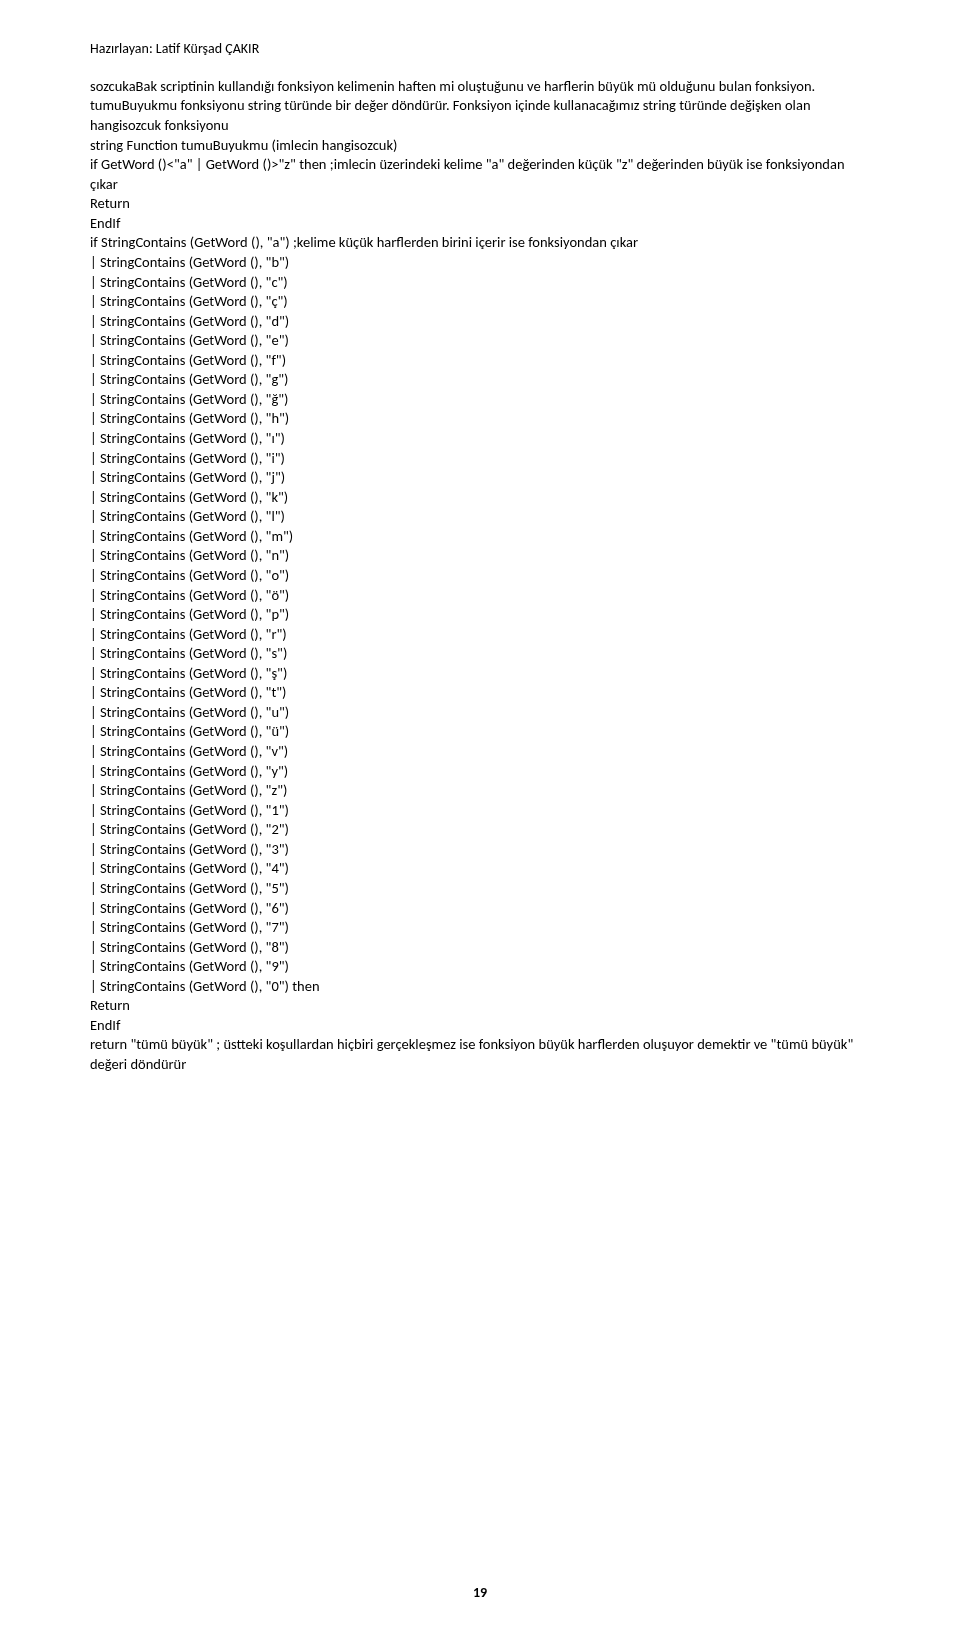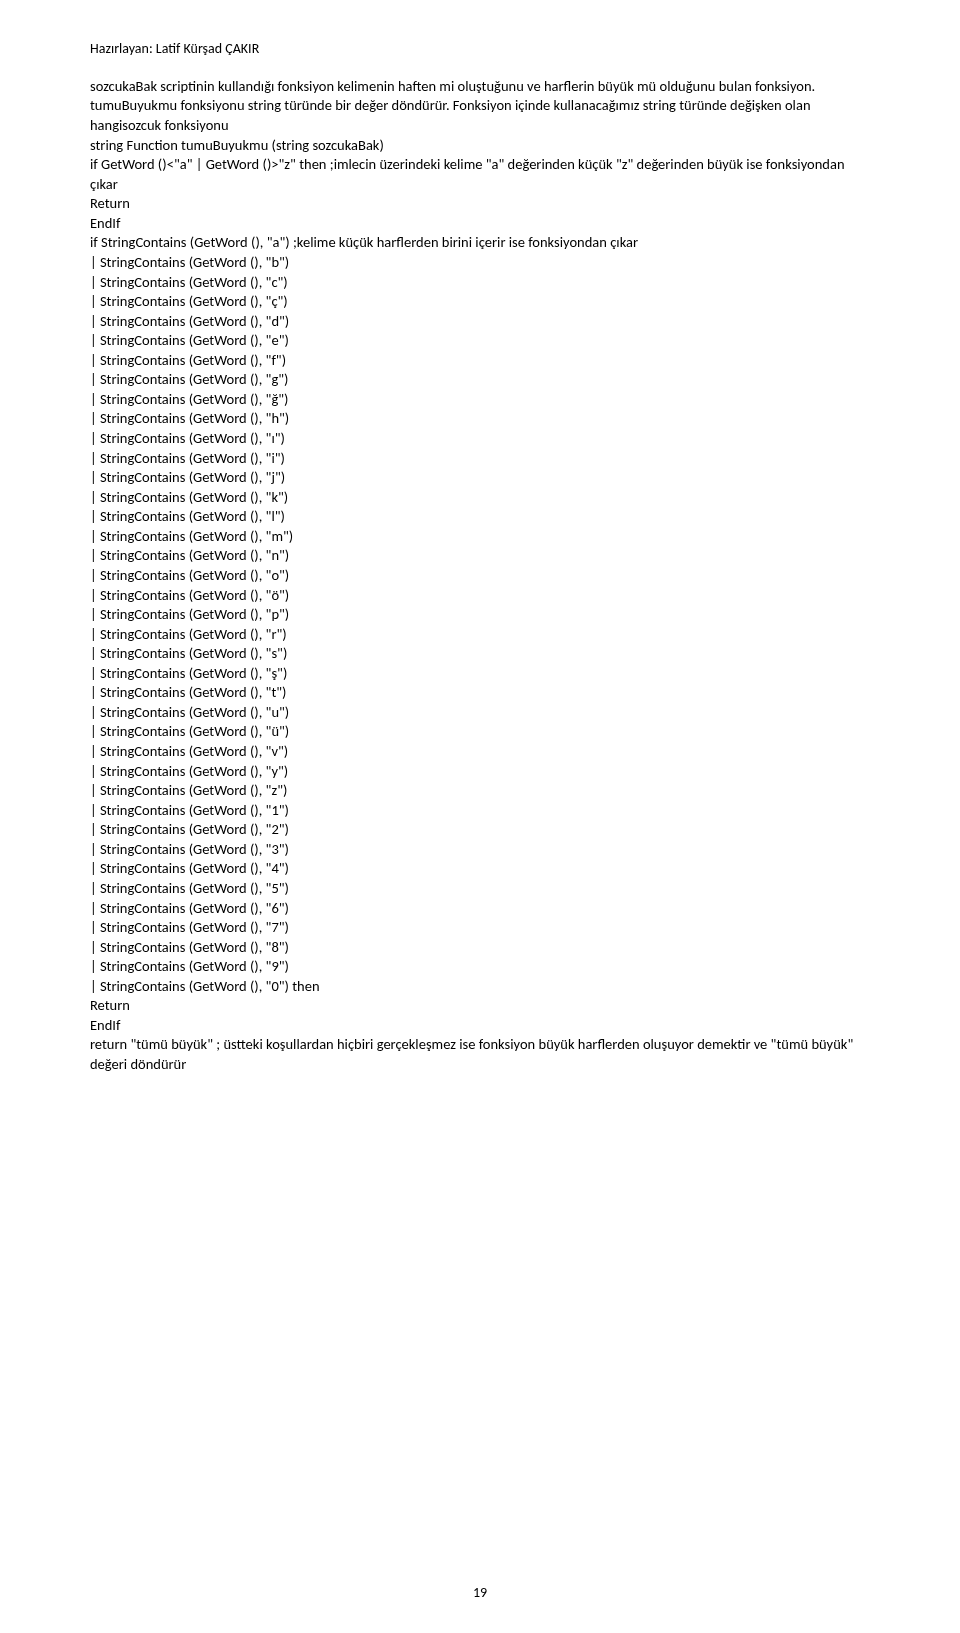--- a/index.html
+++ b/index.html
@@ -30,32 +30,33 @@
   .code-line {
     white-space: pre-wrap;
   }
   .page-number {
     position: absolute;
     bottom: 30px;
     left: 0;
     right: 0;
     text-align: center;
     font-size: 14px;
+    font-weight: bold;
   }
 </style>
 </head>
 <body>
 
 <div class="page">
   <div class="header">Hazırlayan: Latif Kürşad ÇAKIR</div>
 
   <div class="para">sozcukaBak scriptinin kullandığı fonksiyon kelimenin haften mi oluştuğunu ve harflerin büyük mü olduğunu bulan fonksiyon. tumuBuyukmu fonksiyonu string türünde bir değer döndürür. Fonksiyon içinde kullanacağımız string türünde değişken olan hangisozcuk fonksiyonu</div>
 
   <div id="code-body">
-      <div class="code-line">string Function tumuBuyukmu (string sozcukaBak)</div>
+      <div class="code-line">string Function tumuBuyukmu (imlecin hangisozcuk)</div>
       <div class="code-line">if GetWord ()&lt;"a" | GetWord ()&gt;"z" then ;imlecin üzerindeki kelime "a" değerinden küçük "z" değerinden büyük ise fonksiyondan çıkar</div>
       <div class="code-line">Return</div>
       <div class="code-line">EndIf</div>
       <div class="code-line">if StringContains (GetWord (), "a") ;kelime küçük harflerden birini içerir ise fonksiyondan çıkar</div>
       <div class="code-line">| StringContains (GetWord (), "b")</div>
       <div class="code-line">| StringContains (GetWord (), "c")</div>
       <div class="code-line">| StringContains (GetWord (), "ç")</div>
       <div class="code-line">| StringContains (GetWord (), "d")</div>
       <div class="code-line">| StringContains (GetWord (), "e")</div>
       <div class="code-line">| StringContains (GetWord (), "f")</div>

